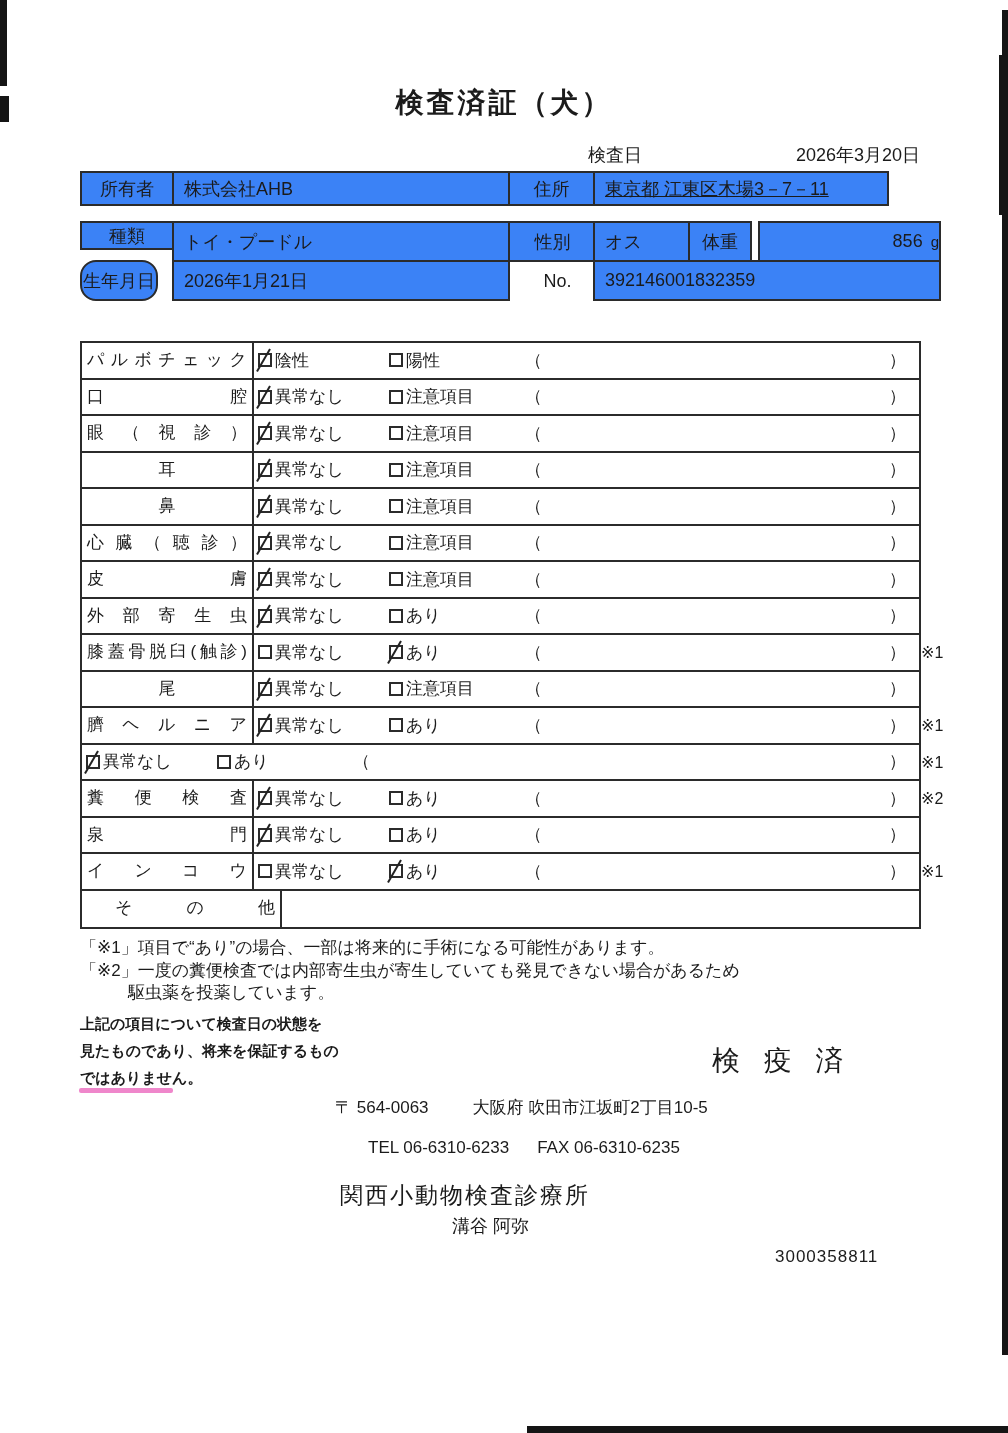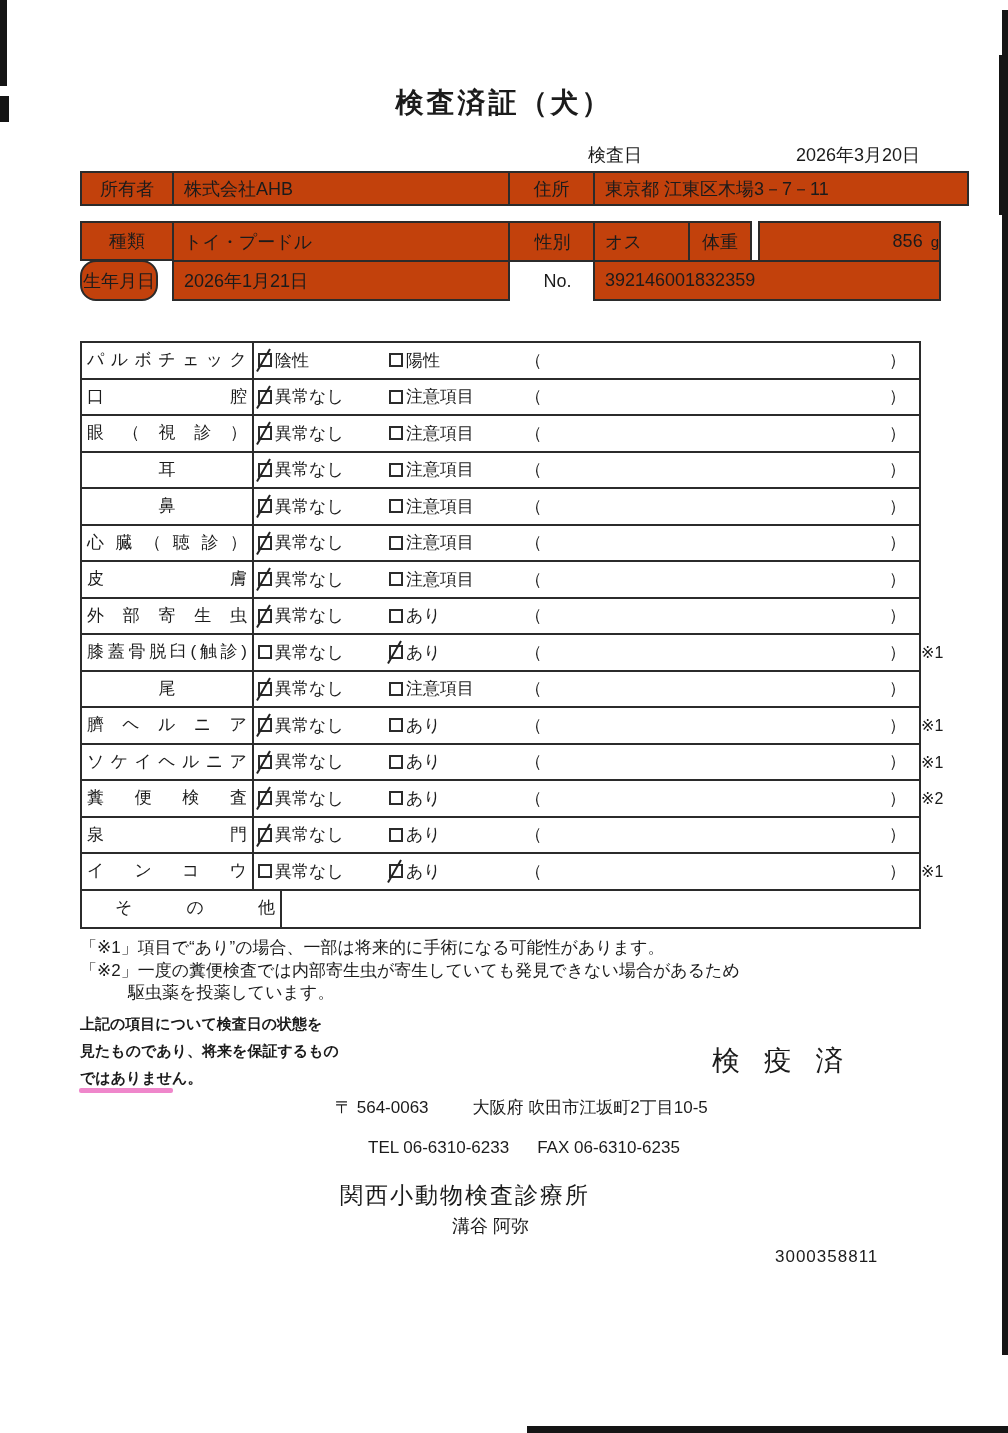--- a/index.html
+++ b/index.html
@@ -7,21 +7,21 @@
     position:relative;width:1008px;height:1433px;background:#ffffff;
     font-family:"Liberation Sans","DejaVu Sans",sans-serif;color:#1b1b1b;
     overflow:hidden;margin:0 auto;
   }
   .abs{position:absolute;}
   .title{left:0;top:84px;width:100%;text-align:center;font-size:28px;font-weight:bold;letter-spacing:3px;}
   .datelabel{left:588px;top:143px;font-size:18px;}
   .dateval{left:796px;top:143px;font-size:18px;}
   .cell{
     position:absolute;border:2px solid #2b2b2b;box-sizing:border-box;
-    display:flex;align-items:center;font-size:18px;background:#c2410c;
+    display:flex;align-items:center;font-size:18px;background:#3b82f6;
   }
   .cell.center{justify-content:center;}
   .cell.padl{padding-left:10px;}
   .cell.wval{justify-content:flex-end;gap:8px;}
   .unit{font-size:15px;}
   .nolabel{position:absolute;left:508px;top:262px;width:99px;height:39px;display:flex;align-items:center;justify-content:center;font-size:18px;}
   .intro{left:80px;top:309px;font-size:17px;}
   
   .chk{position:absolute;left:80px;top:341px;width:841px;border:2px solid #2b2b2b;box-sizing:border-box;background:#fff;}
   .chk-row{position:relative;height:36.5px;box-sizing:border-box;border-bottom:2px solid #2b2b2b;display:flex;align-items:stretch;font-size:17px;}
@@ -58,23 +58,23 @@
 
 <div class="page">
 
   <div class="abs title">検査済証（犬）</div>
   <div class="abs datelabel">検査日</div>
   <div class="abs dateval">2026年3月20日</div>
 
   <div class="cell center" style="left:80px;top:171px;width:94px;height:35px;">所有者</div>
   <div class="cell padl" style="left:172px;top:171px;width:338px;height:35px;">株式会社AHB</div>
   <div class="cell center" style="left:508px;top:171px;width:87px;height:35px;">住所</div>
-  <div class="cell padl" style="left:593px;top:171px;width:376px;height:35px;">東京都 江東区木場3－7－11</div>
-
-  <div class="cell center" style="left:80px;top:221px;width:94px;height:40px;">種類</div>
+  <div class="cell padl" style="left:593px;top:171px;width:296px;height:35px;text-decoration:underline;">東京都 江東区木場3－7－11</div>
+
+  <div class="cell center" style="left:80px;top:221px;width:94px;height:29px;">種類</div>
   <div class="cell padl" style="left:172px;top:221px;width:338px;height:41px;">トイ・プードル</div>
   <div class="cell center" style="left:508px;top:221px;width:89px;height:41px;">性別</div>
   <div class="cell padl" style="left:593px;top:221px;width:97px;height:41px;">オス</div>
   <div class="cell center" style="left:688px;top:221px;width:64px;height:41px;font-family:Liberation Mono, monospace;">体重</div>
   <div class="cell wval" style="left:758px;top:221px;width:183px;height:41px;">
     <span>856</span>
     <span class="unit">g</span>
   </div>
 
   <div class="cell center" style="left:80px;top:260px;width:78px;height:41px;border-radius:16px;">生年月日</div>
@@ -288,21 +288,20 @@
         </span>
         <span class="paren">
           <span>（</span>
           <span>）</span>
         </span>
       </div>
       <span class="rnote">※1</span>
     </div>
 
     <div class="chk-row">
-      <div class="chk-lbl">ソケイヘルニア</div>
       <div class="chk-opts">
         <span class="opt first">
           <span class="cb" data-checked="true"></span>
           <span>異常なし</span>
         </span>
         <span class="opt">
           <span class="cb" data-checked="false"></span>
           <span>あり</span>
         </span>
         <span class="paren">

